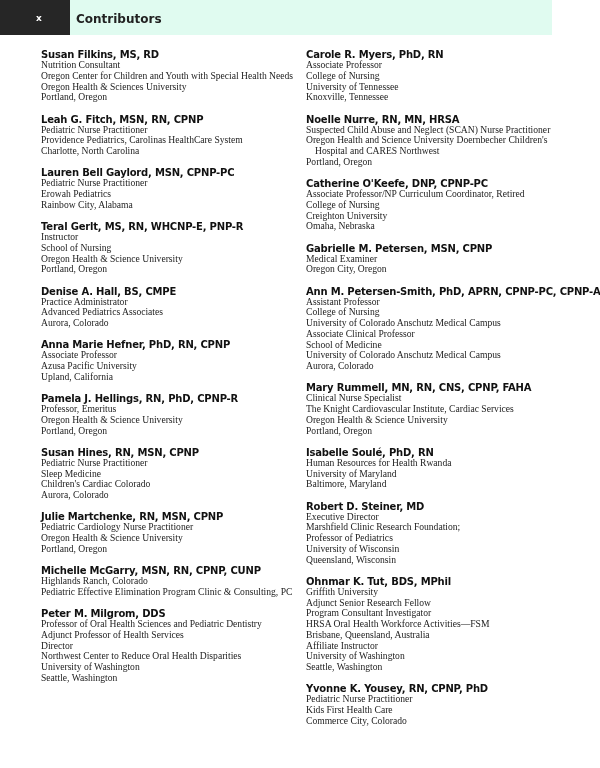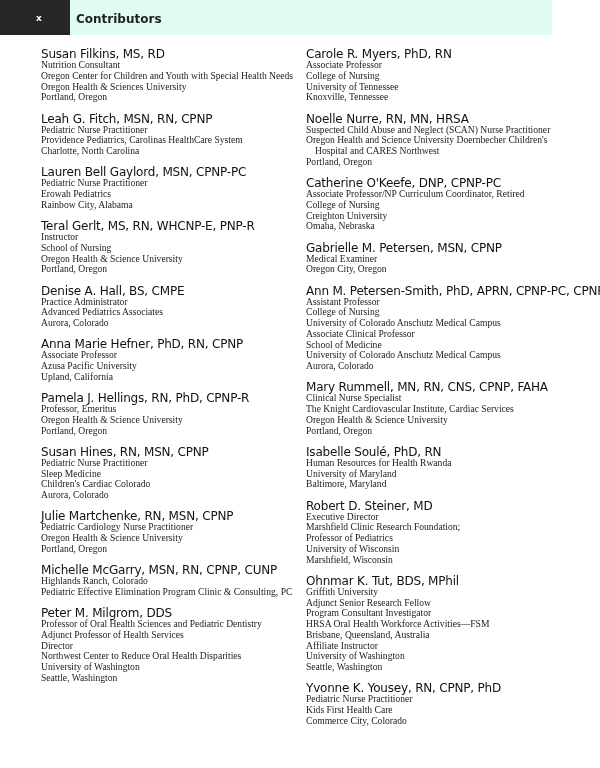--- a/index.html
+++ b/index.html
@@ -19,21 +19,21 @@
   }
   .header-title {
     position: absolute; left: 6px; top: 12px; color: #222;
     font-family: "DejaVu Sans", sans-serif; font-weight: bold; font-size: 12px;
   }
   .col { position: absolute; top: 49px; }
   .col-left { left: 41px; width: 255px; }
   .col-right { left: 306px; width: 270px; }
   .entry { margin-bottom: 10.5px; }
   .name {
-    font-family: "DejaVu Sans", sans-serif; font-weight: normal; font-size: 12px;
+    font-family: "DejaVu Sans", sans-serif; font-weight: bold; font-size: 10px;
     color: #111; line-height: 11px; letter-spacing: -0.2px; white-space: nowrap;
   }
   .line {
     font-family: "Liberation Serif", serif; font-size: 9.6px; color: #222;
     line-height: 10.75px; padding-left: 9px; text-indent: -9px;
   }
 </style>
 </head>
 <body>
 
@@ -167,21 +167,21 @@
       <div class="line">Human Resources for Health Rwanda</div>
       <div class="line">University of Maryland</div>
       <div class="line">Baltimore, Maryland</div>
     </div>
     <div class="entry">
       <div class="name">Robert D. Steiner, MD</div>
       <div class="line">Executive Director</div>
       <div class="line">Marshfield Clinic Research Foundation;</div>
       <div class="line">Professor of Pediatrics</div>
       <div class="line">University of Wisconsin</div>
-      <div class="line">Marshfield, Wisconsin</div>
+      <div class="line">Queensland, Wisconsin</div>
     </div>
     <div class="entry">
       <div class="name">Ohnmar K. Tut, BDS, MPhil</div>
       <div class="line">Griffith University</div>
       <div class="line">Adjunct Senior Research Fellow</div>
       <div class="line">Program Consultant Investigator</div>
       <div class="line">HRSA Oral Health Workforce Activities—FSM</div>
       <div class="line">Brisbane, Queensland, Australia</div>
       <div class="line">Affiliate Instructor</div>
       <div class="line">University of Washington</div>

